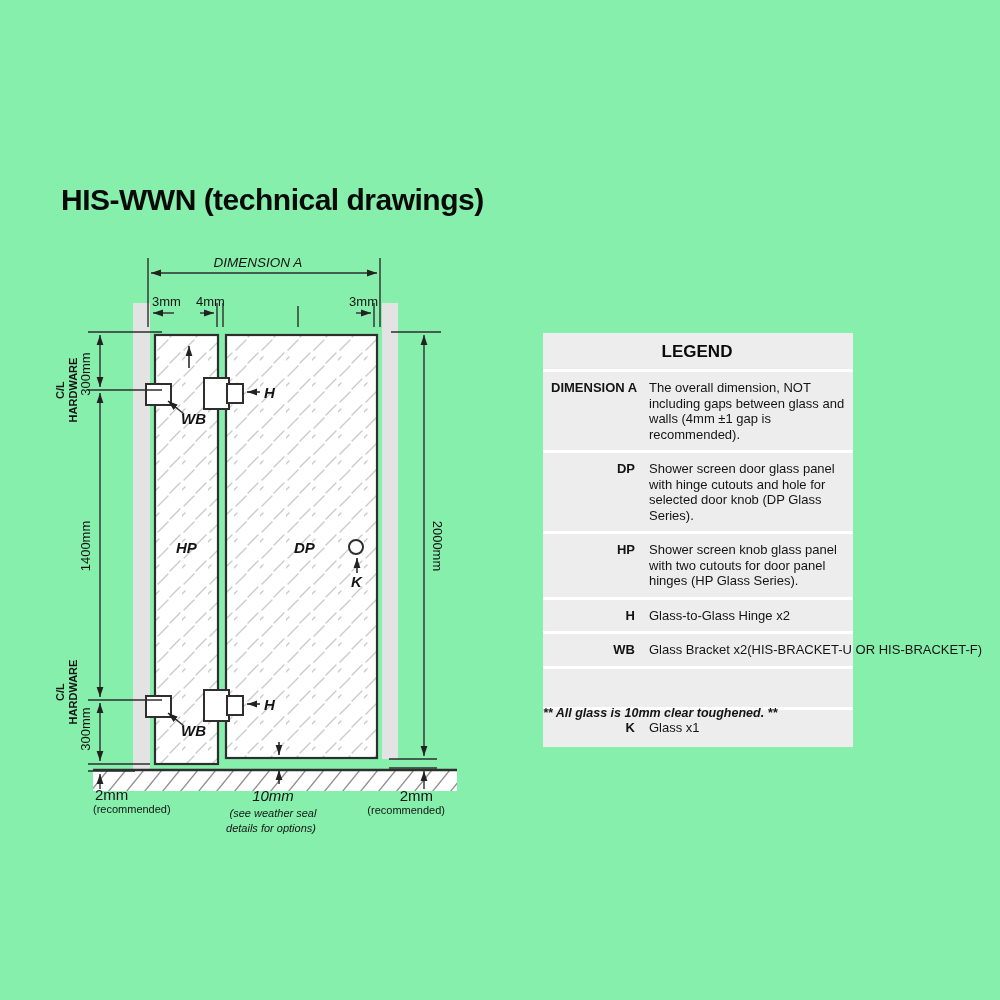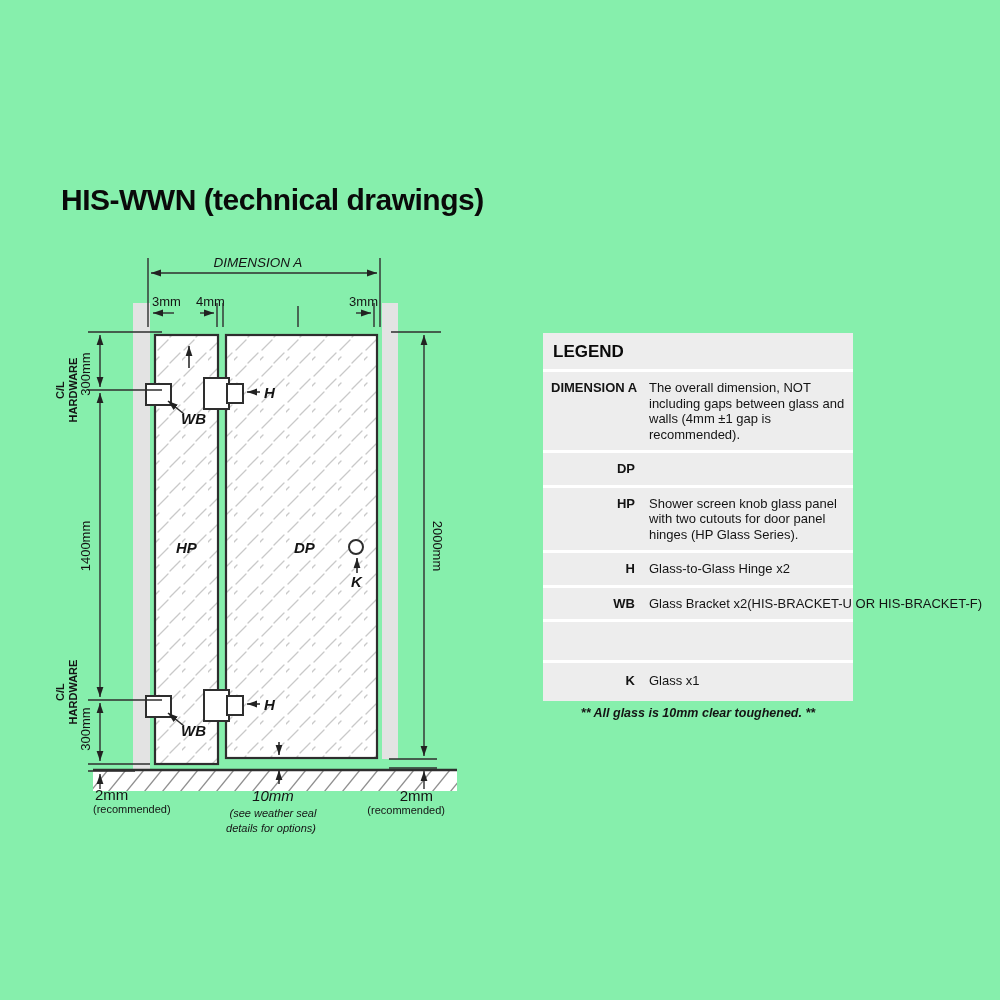--- a/index.html
+++ b/index.html
@@ -15,30 +15,30 @@
   .dimsm{font-family:"Liberation Sans",sans-serif;font-size:11px;fill:#141414;}
   .dimb {font-family:"Liberation Sans",sans-serif;font-size:11px;font-weight:700;fill:#141414;}
   .ital {font-style:italic;}
   .lbl  {font-family:"Liberation Sans",sans-serif;font-size:15px;font-weight:700;font-style:italic;fill:#141414;}
   .dima {font-family:"Liberation Sans",sans-serif;font-size:13.5px;font-style:italic;fill:#141414;}
 
   line,path.arrowline{stroke:#2e2e2e;}
 
   
   .legend{position:absolute;left:543px;top:333px;width:310px;background:#ededed;}
-  .legend-title{font-size:17px;font-weight:700;color:#0a0a0a;padding:9px 12px 7px 10px;}
+  .legend-title{font-size:17px;font-weight:700;color:#0a0a0a;padding:9px 12px 7px 10px;text-align:center;}
   .legend-row{display:grid;grid-template-columns:84px 1fr;column-gap:14px;
               border-top:3px solid #fff;padding:8px 4px 8px 8px;
               font-size:13px;line-height:15.5px;color:#141414;}
   .legend-row .term{font-weight:700;text-align:right;white-space:nowrap;}
   .legend-row .desc{text-align:left;}
   .legend-row .desc.nowrap{white-space:nowrap;overflow:visible;}
   .legend-row.empty{min-height:22px;}
   .legend-row.krow{padding-top:10px;padding-bottom:12px;}
-  .footnote{position:absolute;left:543px;top:706px;width:310px;text-align:center;
+  .footnote{position:absolute;left:543px;top:706px;width:310px;
             font-size:12.5px;font-style:italic;font-weight:700;color:#141414;}
 </style>
 </head>
 <body>
 
 <div class="page">
 
   <h1 class="title">HIS-WWN (technical drawings)</h1>
 
   <svg class="drawing" viewBox="0 0 1000 1000" xmlns="http://www.w3.org/2000/svg">
@@ -172,20 +172,21 @@
 
   <div class="legend">
     <div class="legend-title">LEGEND</div>
 
     <div class="legend-row">
       <span class="term">DIMENSION A</span>
       <span class="desc">The overall dimension, NOT including gaps between glass and walls (4mm ±1 gap is recommended).</span>
     </div>
     <div class="legend-row">
       <span class="term">DP</span>
+      <span class="desc">Shower screen door glass panel with hinge cutouts and hole for selected door knob (DP Glass Series).</span>
     </div>
     <div class="legend-row">
       <span class="term">HP</span>
       <span class="desc">Shower screen knob glass panel with two cutouts for door panel hinges (HP Glass Series).</span>
     </div>
     <div class="legend-row">
       <span class="term">H</span>
       <span class="desc">Glass-to-Glass Hinge x2</span>
     </div>
     <div class="legend-row">

